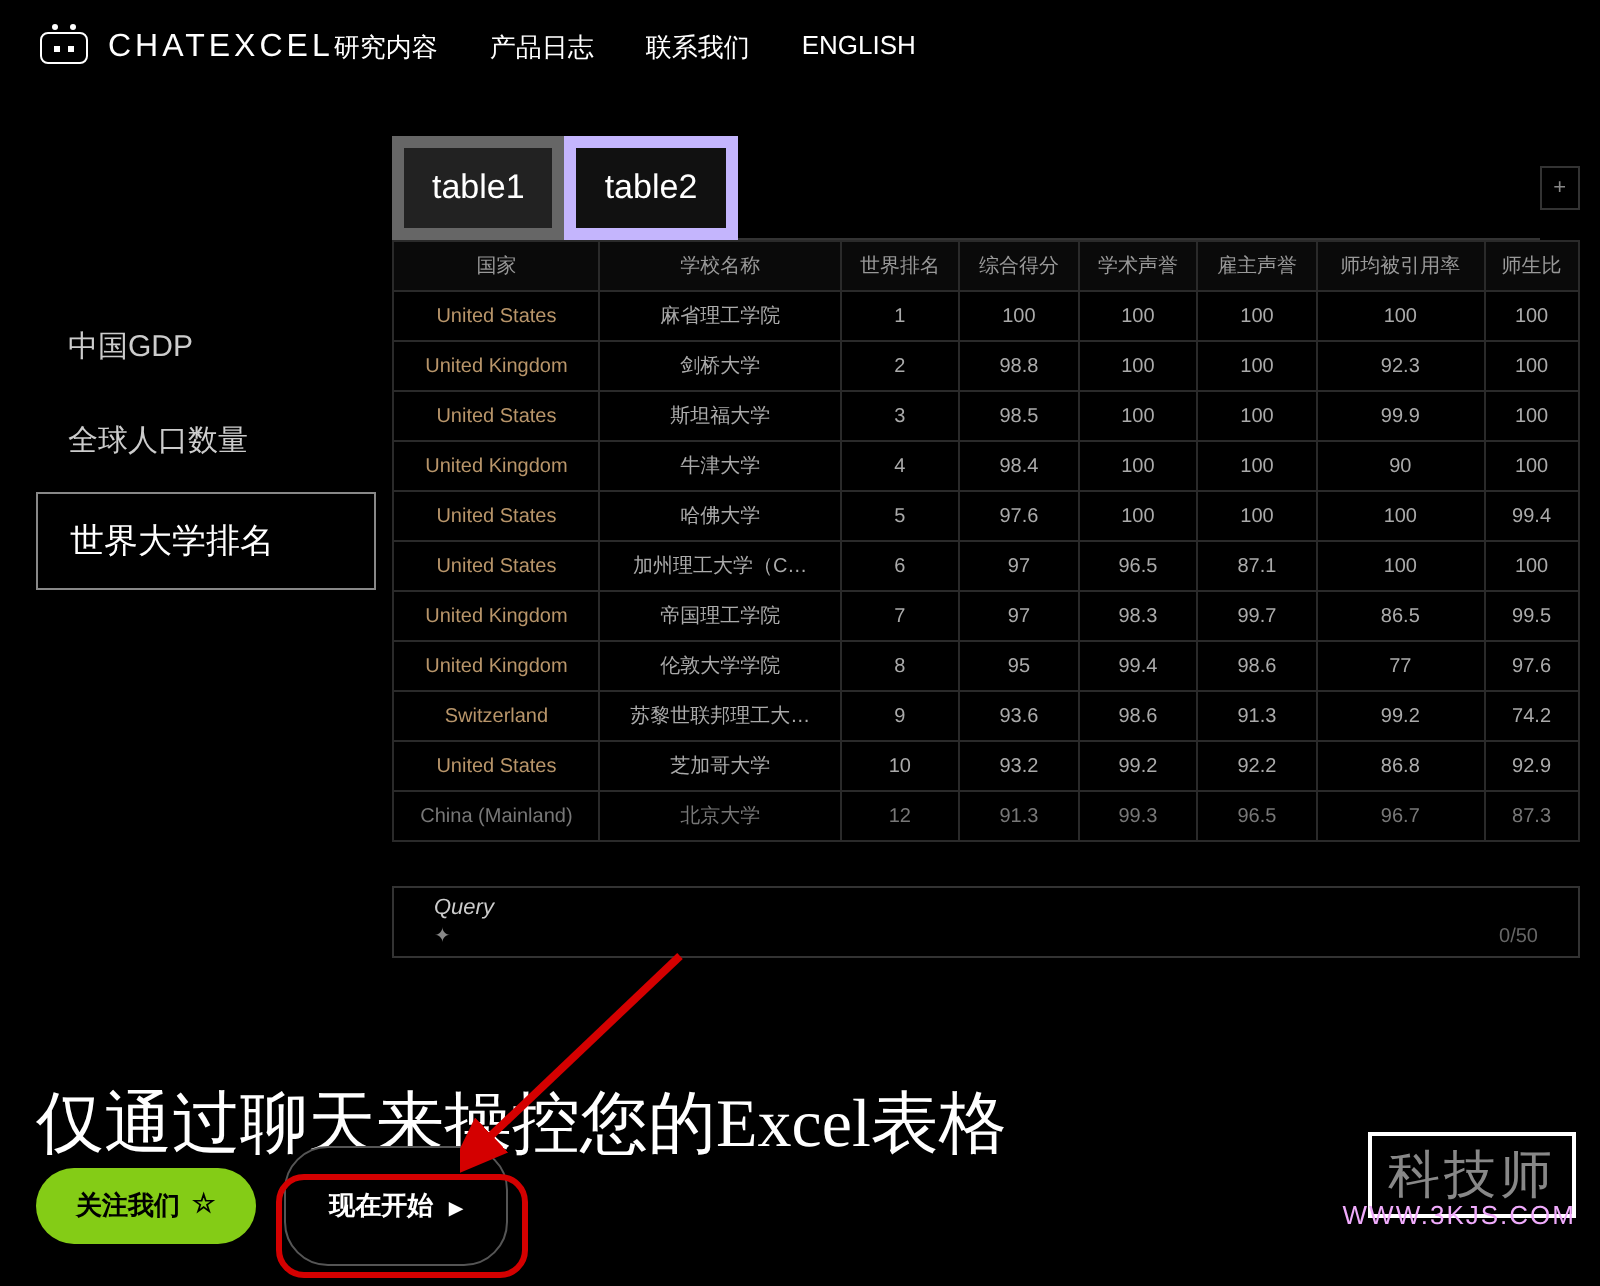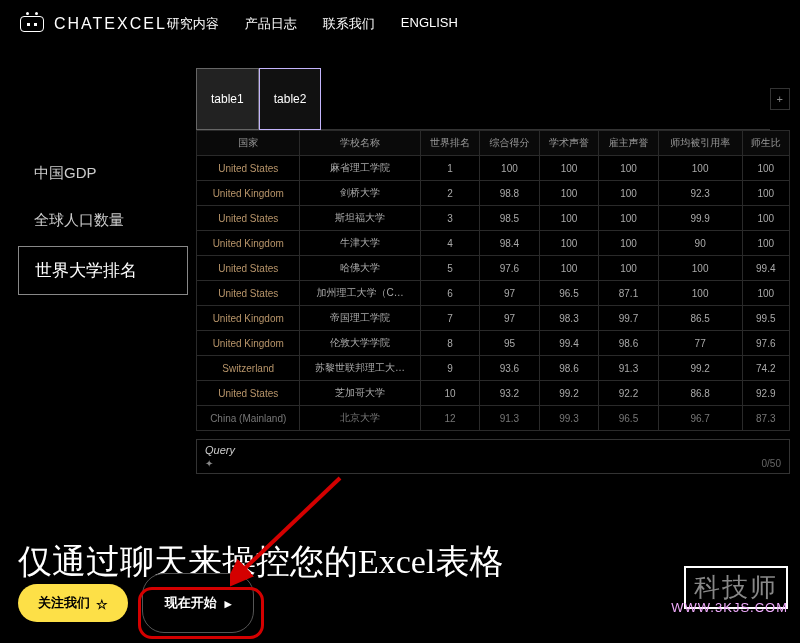--- a/index.html
+++ b/index.html
@@ -45,23 +45,23 @@
   margin-bottom: 4px;
 }
 .sidebar-item.active {
   border: 1px solid #888;
   color: #fff;
   font-size: 17px;
 }
 .table-panel { flex: 1; }
 .tabs { display: flex; align-items: center; }
 .tab {
-  padding: 23px 14px;
-  font-size: 12px;
-  border: 1px solid #c4b5fd;
+  padding: 10px 14px;
+  font-size: 17px;
+  border: 6px solid #c4b5fd;
   background: #111;
   cursor: pointer;
 }
 .tab.active { background: #222; border-color: #666; }
 .tab-spacer { flex:1; border-bottom:1px solid #333; height:1px; align-self:flex-end; }
 .tab-plus { font-size:11px; color:#888; padding:4px 6px; border:1px solid #333; cursor:pointer; }
 table {
   width: 100%;
   border-collapse: collapse;
   font-size: 10px;
@@ -72,22 +72,22 @@
   text-align: center;
   color: #aaa;
   white-space: nowrap;
   overflow: hidden;
 }
 th { background: #0a0a0a; color: #999; font-weight: normal; }
 td:first-child { color: #b8956a; }
 tbody tr:last-child td { color: #777; }
 .query-box {
   border: 1px solid #333;
-  margin-top: 8px;
-  padding: 4px 8px;
+  margin-top: 22px;
+  padding: 4px 20px;
 }
 .query-label { font-size: 11px; font-style: italic; color: #ccc; }
 .query-row { display:flex; align-items:center; justify-content:space-between; margin-top:2px; }
 .query-icon { font-size:10px; color:#888; }
 .query-count { font-size:10px; color:#666; }
 
 .hero {
   position: absolute;
   left: 18px;
   bottom: 58px;
@@ -97,28 +97,28 @@
 }
 .cta-row {
   position: absolute;
   left: 18px;
   bottom: 10px;
   display: flex;
   gap: 14px;
   align-items: center;
 }
 .btn-follow {
-  background: #fde047;
+  background: #84cc16;
   color: #000;
   border-radius: 22px;
   padding: 10px 20px;
   font-size: 13px;
   font-weight: 600;
   display: flex;
-  align-items: flex-end;
+  align-items: flex-start;
   gap: 6px;
   cursor: pointer;
 }
 .btn-start {
   background: #000;
   color: #fff;
   border: 1px solid #555;
   border-radius: 22px;
   padding: 20px 22px;
   font-size: 13px;

